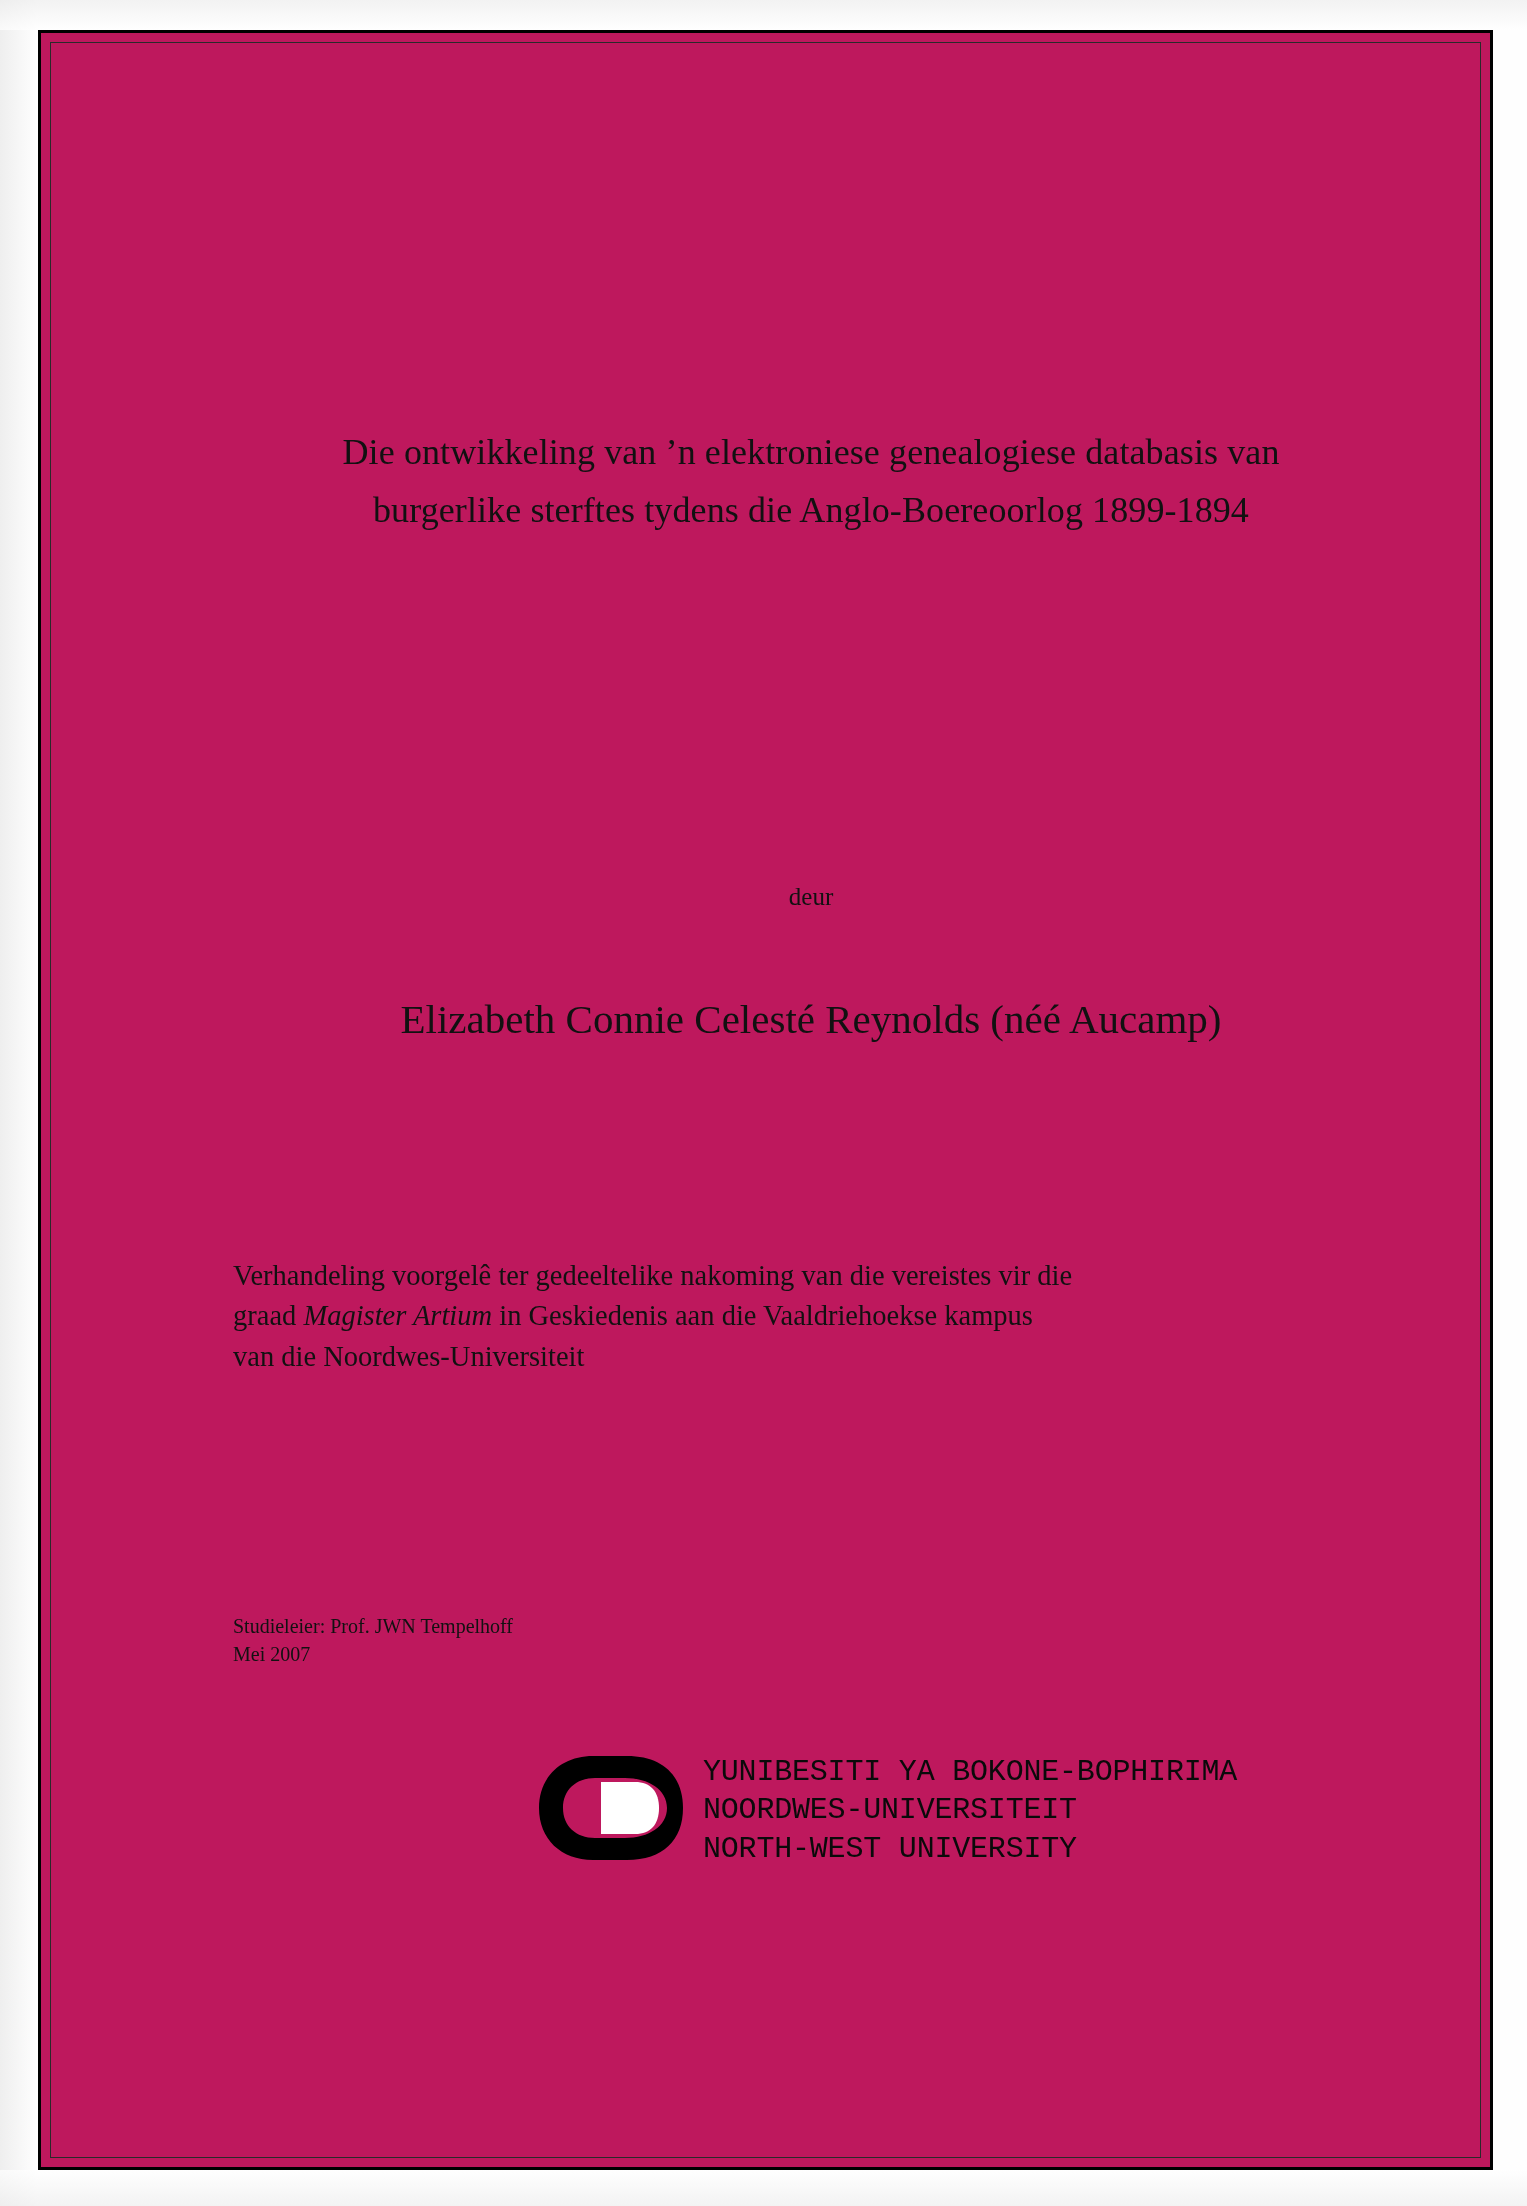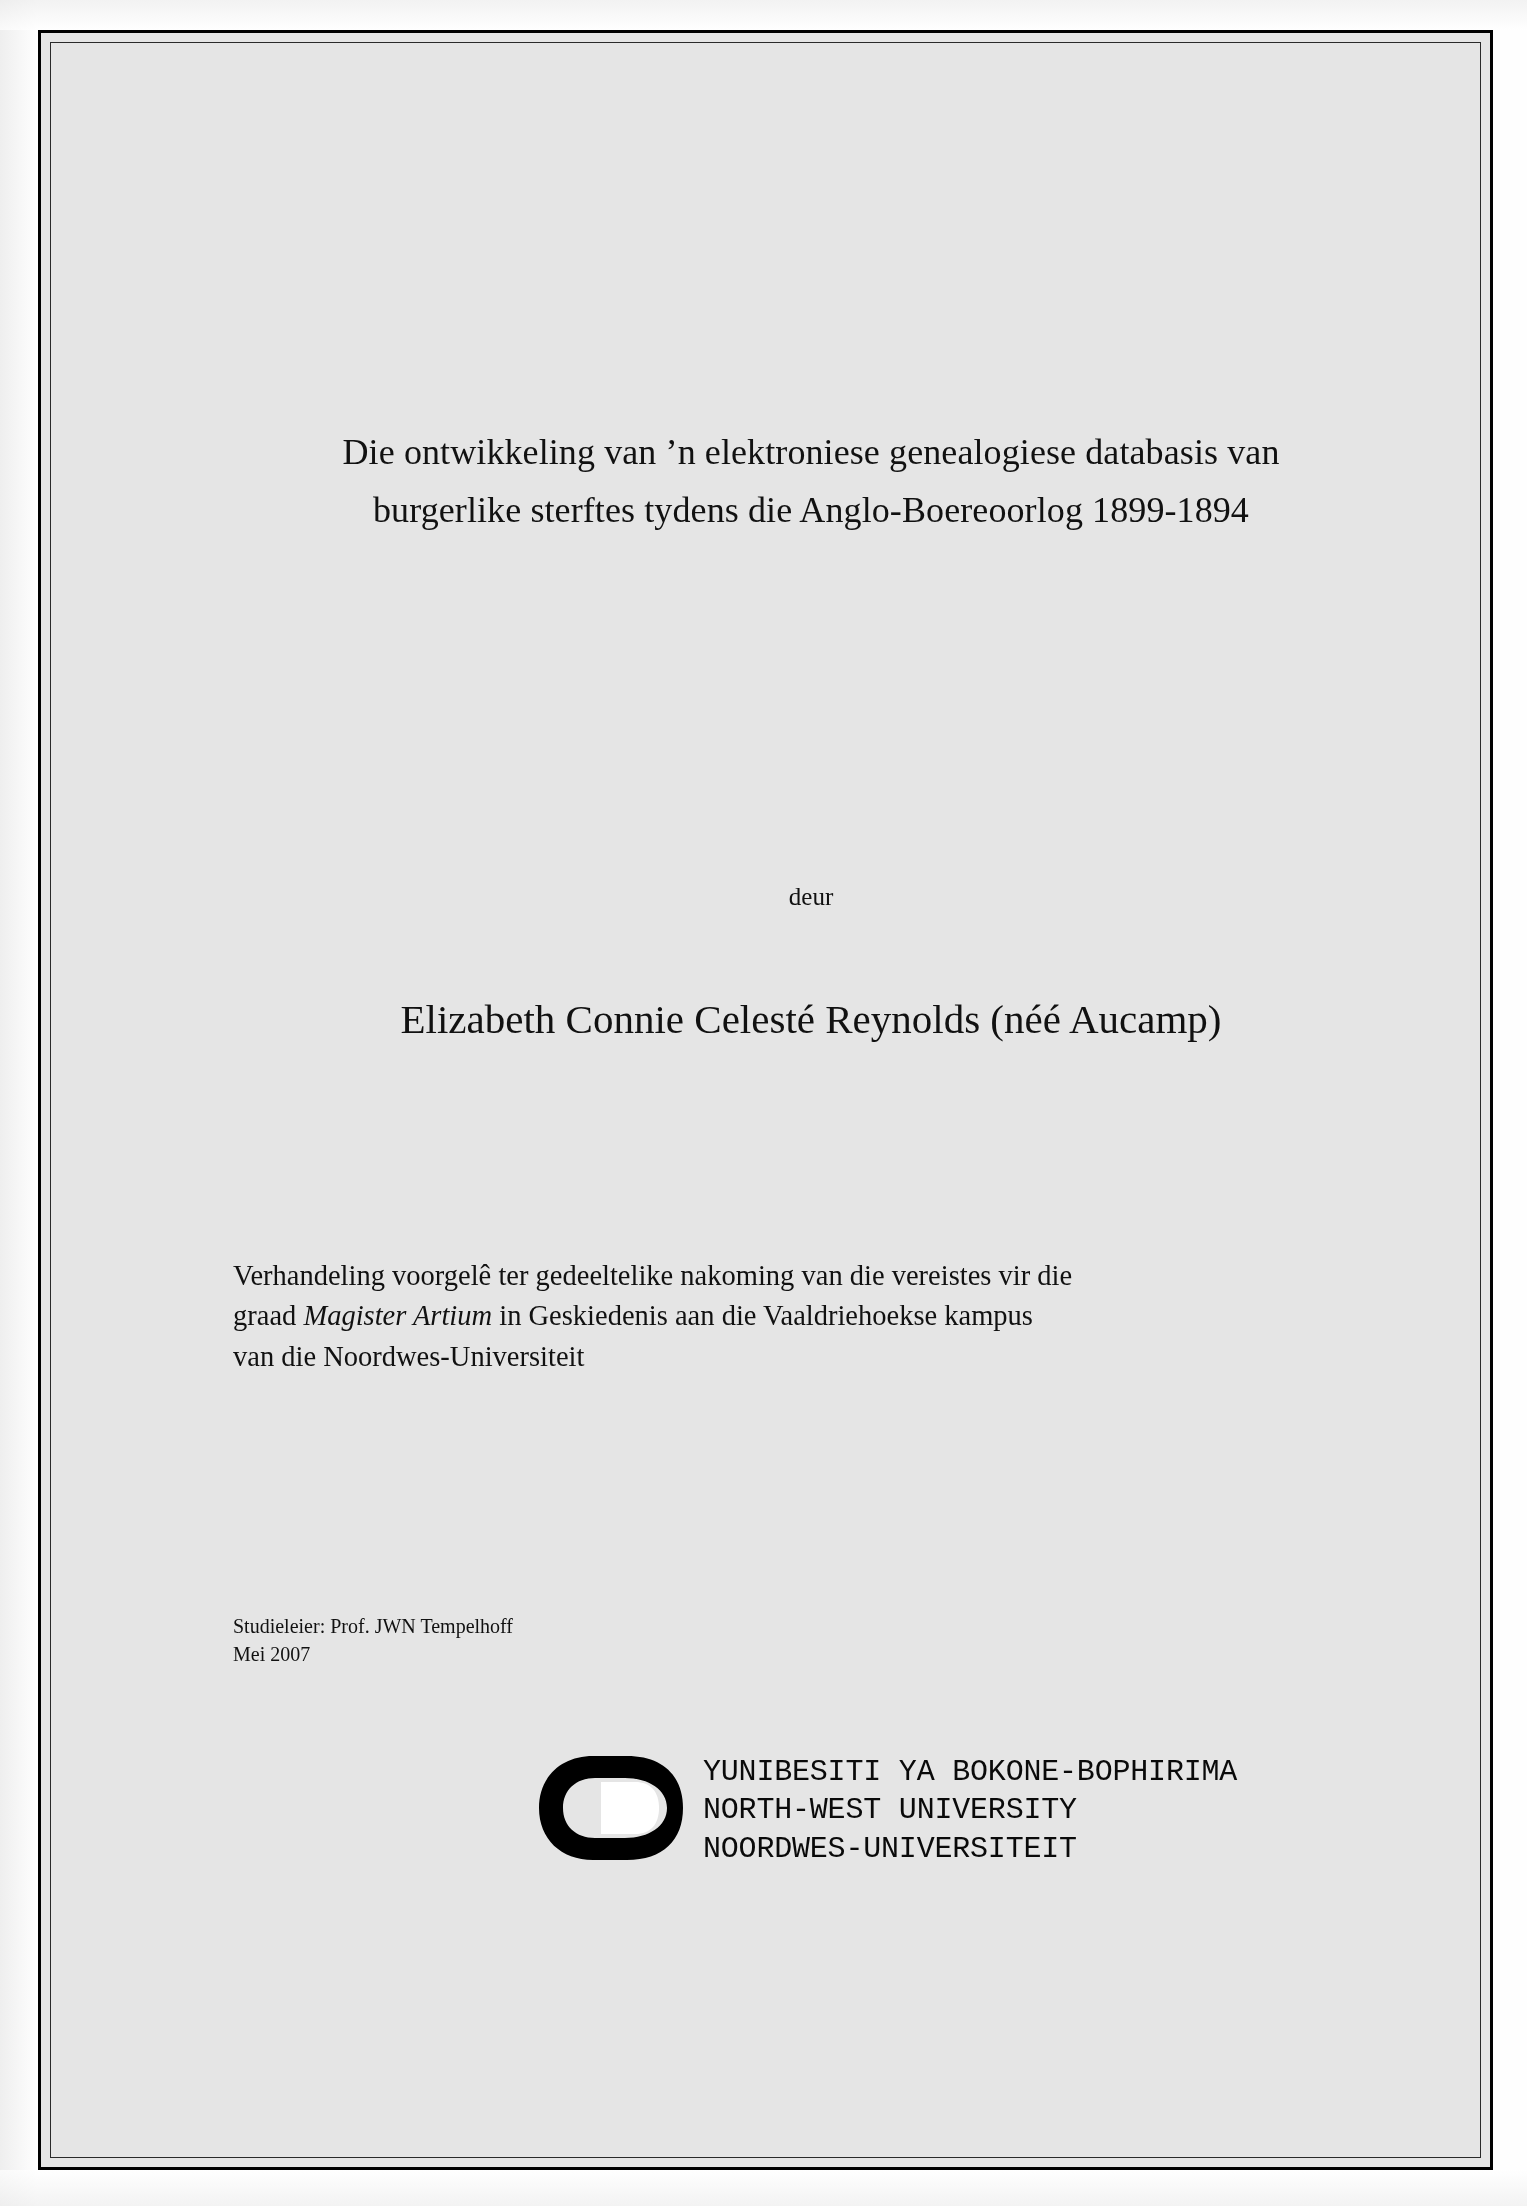--- a/index.html
+++ b/index.html
@@ -28,21 +28,21 @@
 
   
   .page-border {
     position: absolute;
     left: 38px;
     top: 30px;
     width: 1455px;
     height: 2140px;
     border: 3px solid #000000;
     box-sizing: border-box;
-    background: #e5e5e5;
+    background: #be185d;
   }
   .page-border-inner {
     position: absolute;
     left: 9px;
     top: 9px;
     right: 9px;
     bottom: 9px;
     border: 1px solid #2a2a2a;
     box-sizing: border-box;
   }
@@ -207,20 +207,20 @@
       <div class="logo-wrap">
         <svg class="logo-mark" viewBox="0 0 160 112" aria-hidden="true">
 
           <path d="M62 4 C30 4 8 25 8 56 C8 87 30 108 62 108 L96 108 L96 86 L64 86 C45 86 32 74 32 56 C32 38 45 26 64 26 L96 26 L96 4 Z" fill="#000000"></path>
           <path d="M80 26 L104 26 C128 26 146 38 146 56 C146 74 128 86 104 86 L80 86 L80 108 L106 108 C142 108 162 88 162 56 C162 24 142 4 106 4 L80 4 Z" fill="#000000" transform="translate(-10,0)"></path>
           <rect x="70" y="30" width="22" height="52" fill="#ffffff"></rect>
           <path d="M92 30 L104 30 C120 30 128 40 128 56 C128 72 120 82 104 82 L92 82 Z" fill="#ffffff"></path>
         </svg>
         <div class="logo-text">
           <div>YUNIBESITI YA BOKONE-BOPHIRIMA</div>
+          <div>NOORDWES-UNIVERSITEIT</div>
           <div>NORTH-WEST UNIVERSITY</div>
-          <div>NOORDWES-UNIVERSITEIT</div>
         </div>
       </div>
 
     </div>
   </div>
 </div>
 
 </body></html>

